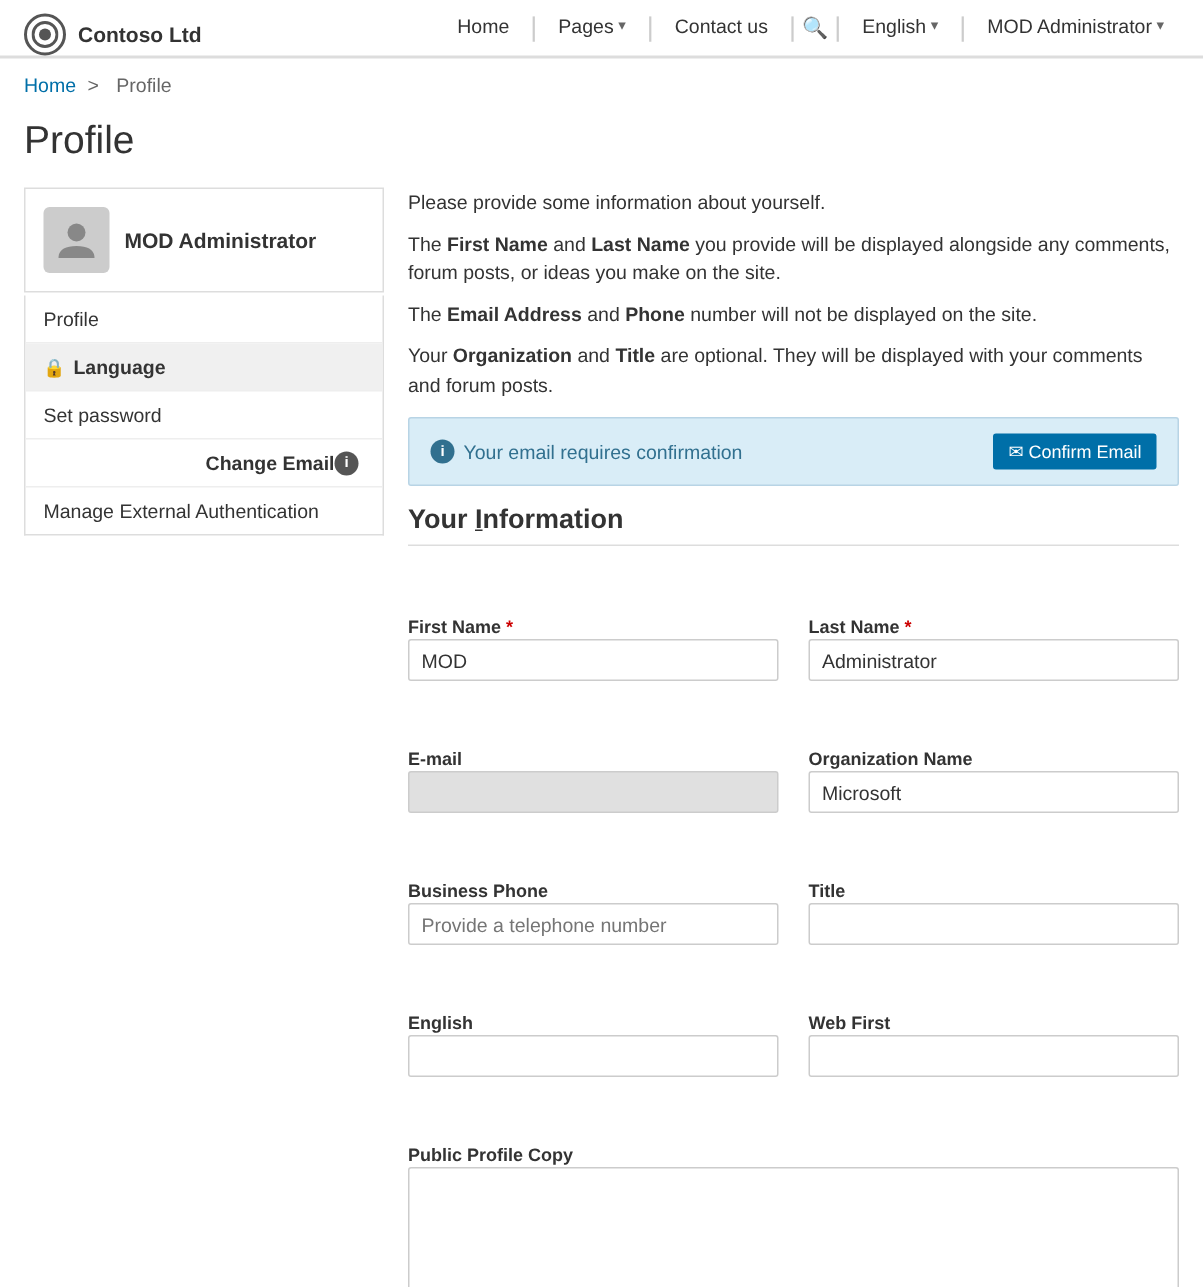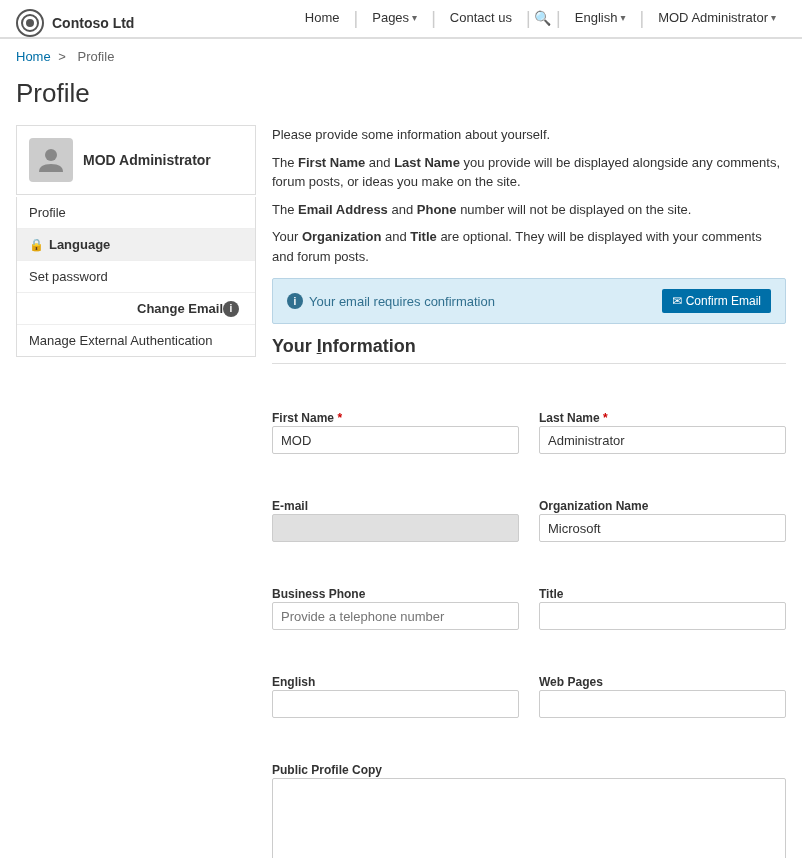--- a/index.html
+++ b/index.html
@@ -482,21 +482,21 @@
         <label class="form-label">Title</label>
         <input type="text" class="form-input" style="">
       </div>
 
       <div class="form-field">
         <label class="form-label">English</label>
         <input type="text" class="form-input" style="">
       </div>
 
       <div class="form-field">
-        <label class="form-label">Web Pages</label>
+        <label class="form-label">Web First</label>
         <input type="text" class="form-input" style="">
       </div>
 
       <div class="form-field full-width">
         <label class="form-label">Public Profile Copy</label>
         <textarea class="form-textarea" style=""></textarea>
       </div>
     </div>
 
     <div class="preferred-lang-section">

